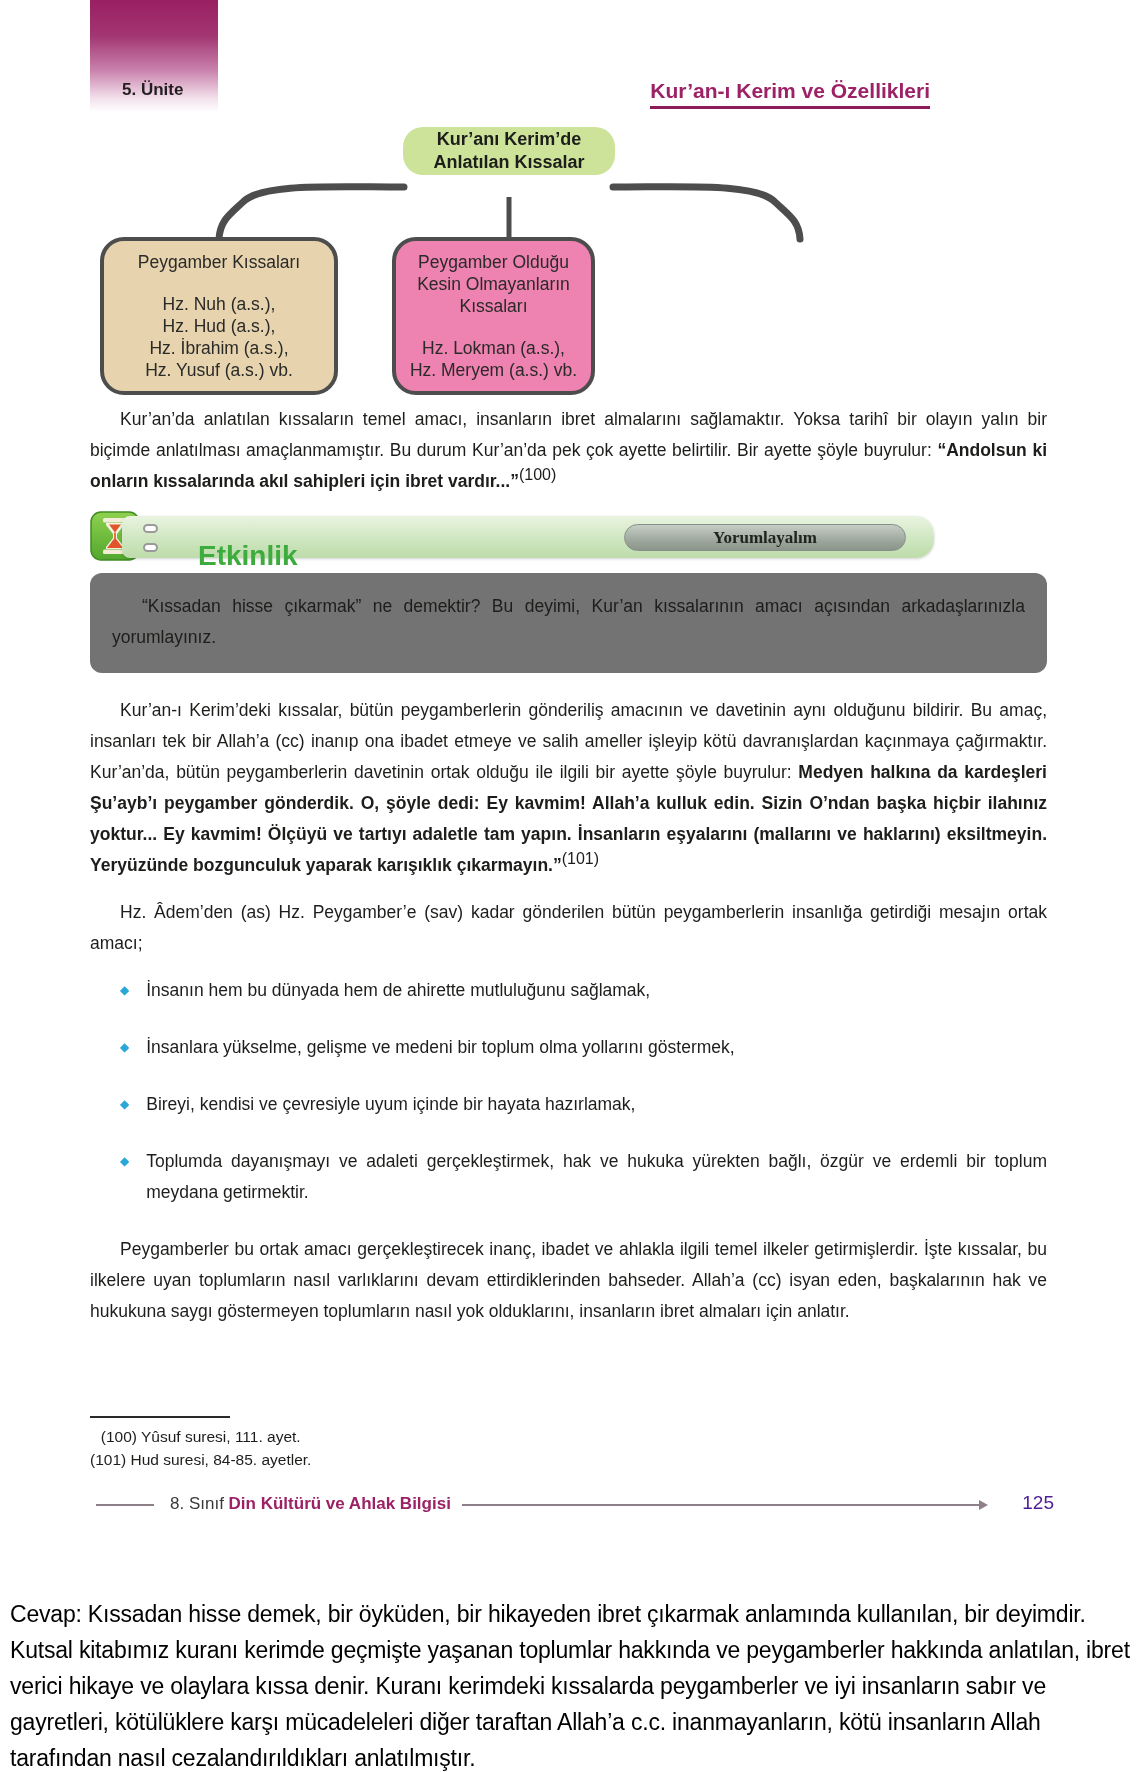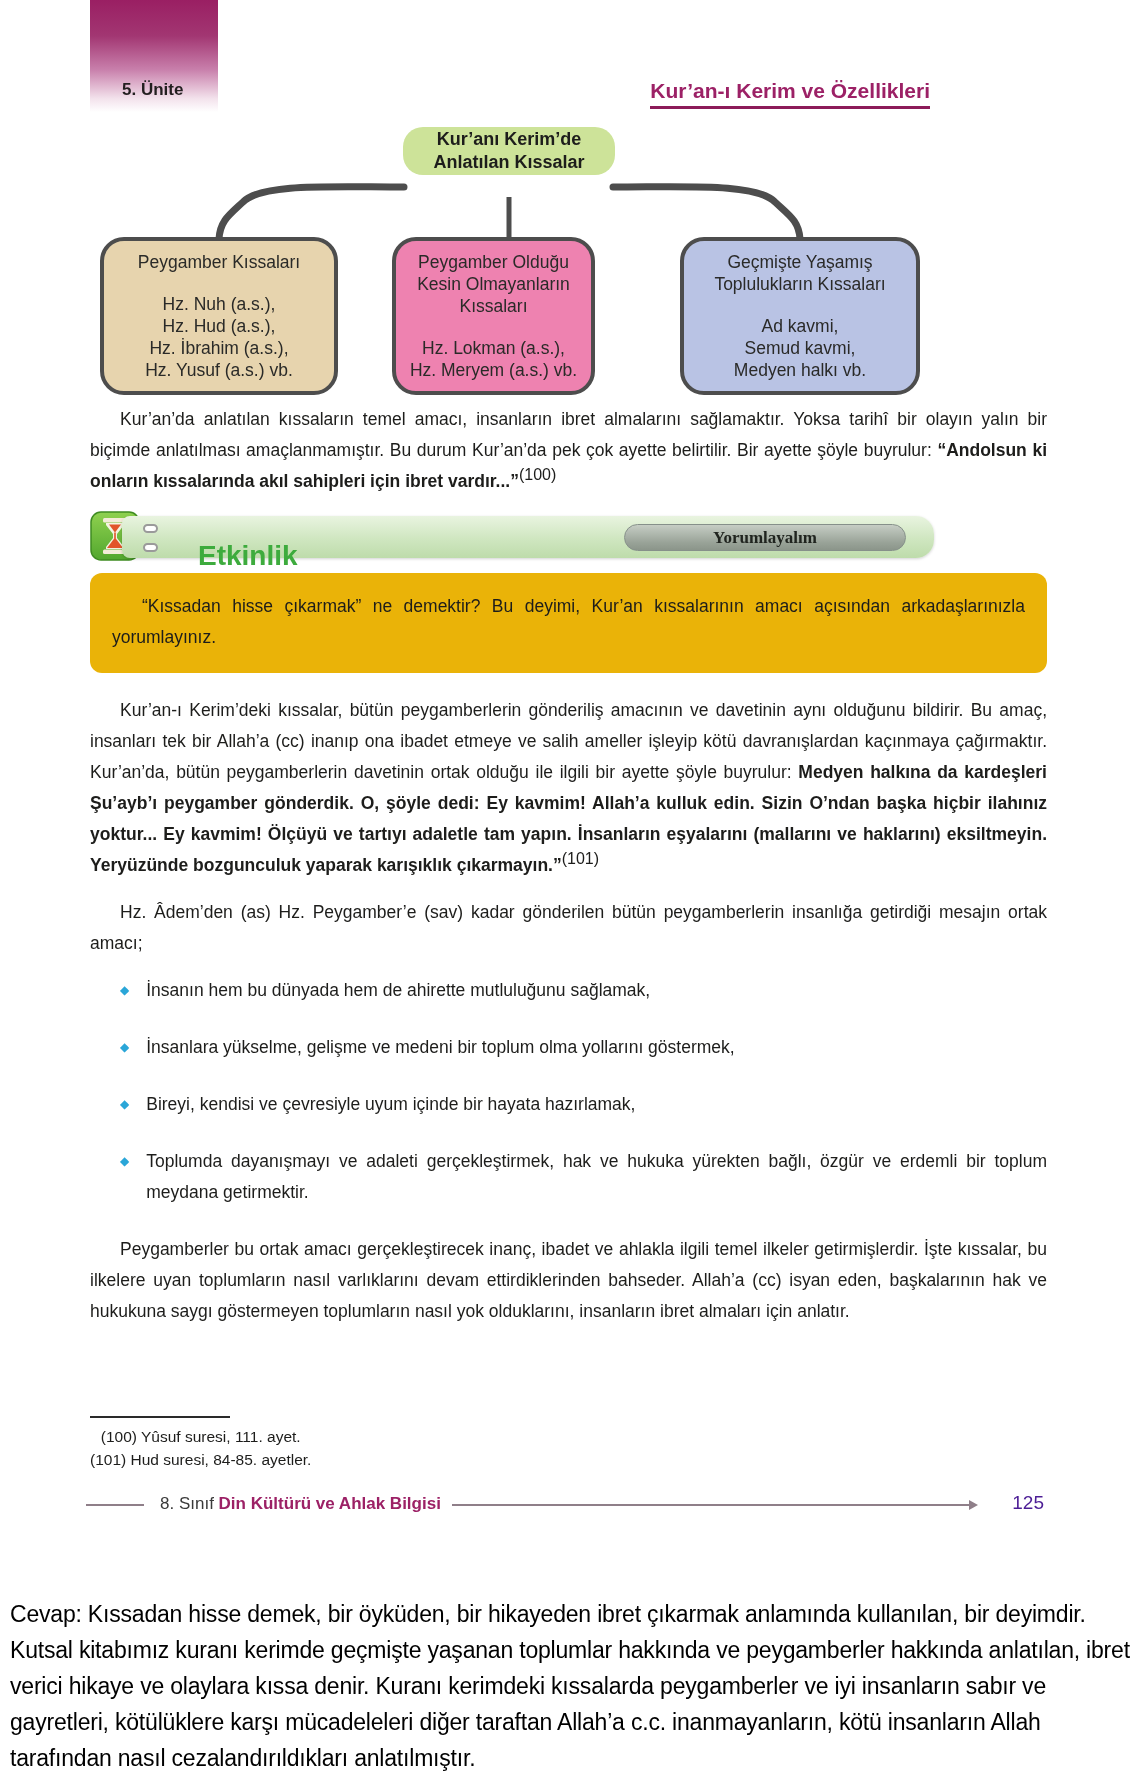--- a/index.html
+++ b/index.html
@@ -54,31 +54,31 @@
     border-radius:8px 18px 18px 8px; box-shadow:0 1px 3px rgba(0,0,0,.18);
   }
   .act-label { position:absolute; left:76px; top:24px; font-size:28px; font-weight:bold; color:#3dab3d; }
   .act-tag {
     position:absolute; right:28px; top:8px; width:282px; height:27px; border-radius:14px;
     background:linear-gradient(180deg,#c6cdc4 0%,#99a398 70%,#8b958a 100%);
     border:1px solid #86908a; text-align:center; line-height:25px;
     font-weight:bold; font-size:17px; color:#20241f;font-family:Liberation Serif, serif;
   }
   .activity-panel {
-    background:#eab308; border-radius:12px; padding:18px 22px 20px; margin-bottom:22px; width:100%;
+    background:#737373; border-radius:12px; padding:18px 22px 20px; margin-bottom:22px; width:100%;
   }
   .activity-panel .body-p { margin:0; }
   
   .bullets { list-style:none; margin:4px 0 8px; padding-left:30px; }
   .bullets li { display:flex; gap:17px; margin-bottom:26px; font-size:17.5px; line-height:31px; text-align:justify; }
   .diamond { color:#2aa6d8; font-size:12px; line-height:31px; flex:0 0 auto; }
   
   .footnotes { position:absolute; left:90px; top:1416px; font-size:15.5px; line-height:23px; color:#1d1d1b;text-align:center; }
   .fn-rule { width:140px; border-top:2px solid #2a2a2a; margin-bottom:7px; }
-  .footer { position:absolute; left:86px; top:1492px; width:958px; height:26px; }
+  .footer { position:absolute; left:96px; top:1492px; width:958px; height:26px; }
   .f-line1 { position:absolute; left:0; top:12px; width:58px; height:2px; background:#8f7f89; }
   .f-title { position:absolute; left:74px; top:2px; font-size:17px; color:#3a3a3a; }
   .f-title .book { font-weight:bold; color:#9c2166; }
   .f-line2 { position:absolute; left:366px; right:74px; top:12px; height:2px; background:#8f7f89; }
   .f-arrow { position:absolute; right:66px; top:8px; width:0; height:0;
     border-left:9px solid #8f7f89; border-top:5px solid transparent; border-bottom:5px solid transparent; }
   .f-page { position:absolute; right:0; top:0; font-size:19px; color:#4c1d95; }
   
   .answer {
     position:absolute; left:10px; top:1576px; width:1130px;
@@ -108,26 +108,20 @@
       <div class="box-title">Peygamber Kıssaları</div>
       <div>Hz. Nuh  (a.s.),</div>
       <div>Hz. Hud (a.s.),</div>
       <div>Hz. İbrahim (a.s.),</div>
       <div>Hz. Yusuf (a.s.) vb.</div>
     </div>
     <div class="child-box box2">
       <div class="box-title">Peygamber Olduğu Kesin Olmayanların Kıssaları</div>
       <div>Hz. Lokman (a.s.),</div>
       <div>Hz. Meryem (a.s.) vb.</div>
-    </div>
-    <div class="child-box box3">
-      <div class="box-title">Geçmişte Yaşamış Toplulukların Kıssaları</div>
-      <div>Ad kavmi,</div>
-      <div>Semud kavmi,</div>
-      <div>Medyen halkı vb.</div>
     </div>
   </div>
 
   <div class="content">
 
     <p class="body-p"><span>Kur’an’da anlatılan kıssaların temel amacı, insanların ibret almalarını sağlamaktır. Yoksa tarihî bir olayın yalın bir biçimde anlatılması amaçlanmamıştır. Bu durum Kur’an’da pek çok ayette belirtilir. Bir ayette şöyle buyrulur: </span><span class="q">“Andolsun ki onların kıssalarında akıl sahipleri için ibret vardır...”</span><sup>(100)</sup></p>
 
     <div class="activity-header">
       <svg class="act-icon" viewBox="0 0 50 50">
         <defs>

